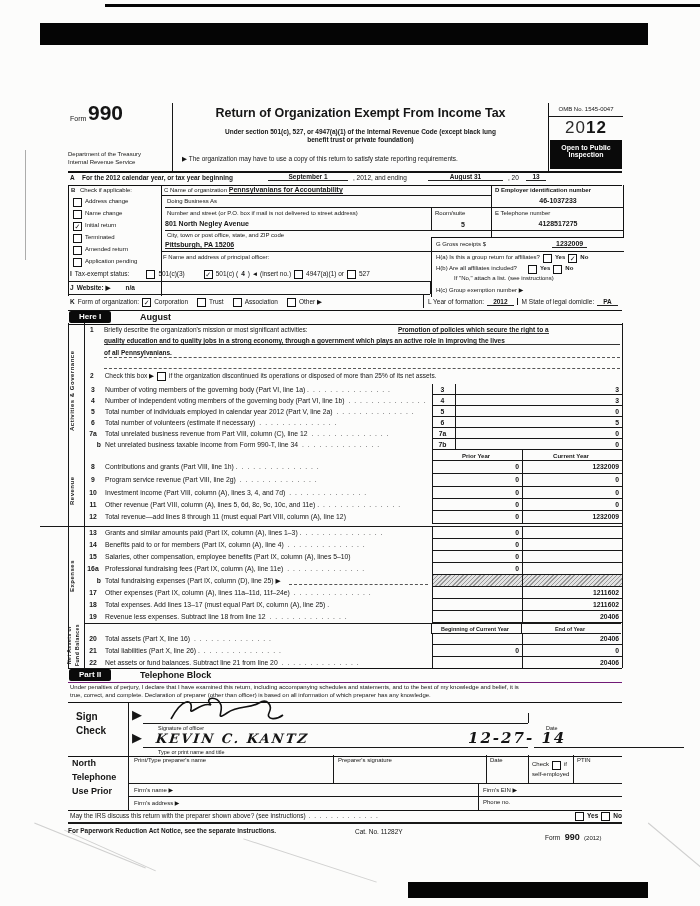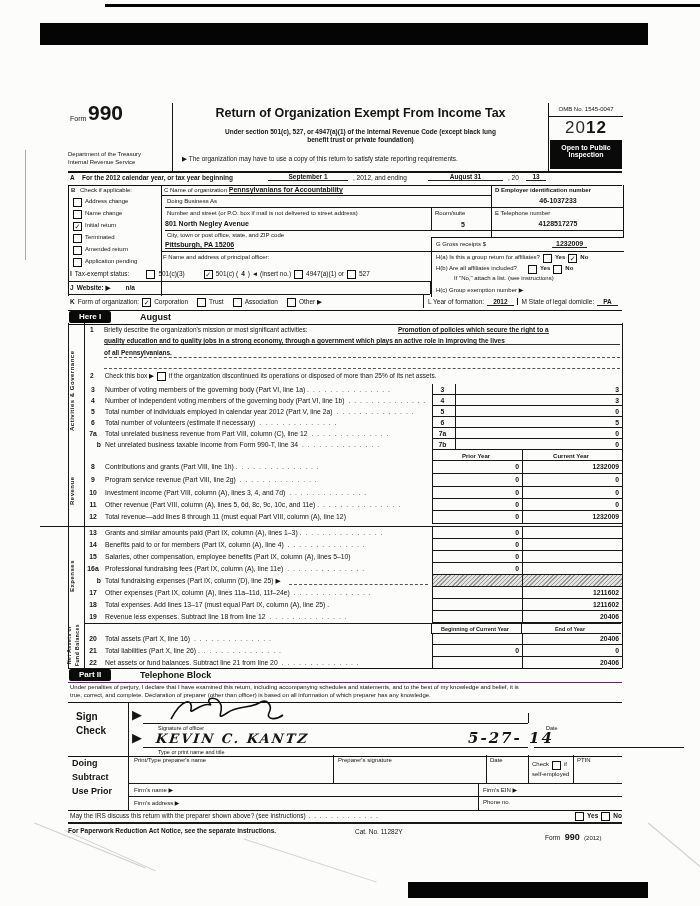--- a/index.html
+++ b/index.html
@@ -475,27 +475,27 @@
       <path d="M8,24 C20,2 30,4 28,14 C26,22 38,6 48,10 C40,2 55,0 58,10 C60,18 52,26 64,18 C76,10 86,14 96,8 C104,3 110,10 106,18 C103,24 112,26 120,20" stroke="#111" stroke-width="1.6" fill="none"></path>
     </svg>
     <div class="hline" style="left:75px;top:20px;width:385px;"></div>
     <div class="abs f5" style="left:90px;top:22px;">Signature of officer</div>
     <div class="vline" style="left:460px;top:10px;height:10px;"></div>
     <div class="abs f5" style="left:478px;top:22px;">Date</div>
 
     <div class="abs hand b" style="left:88px;top:28px;font-size:13px;letter-spacing:2px;transform:skewX(-6deg);">KEVIN  C.  KANTZ</div>
     <div class="hline" style="left:75px;top:44px;width:385px;"></div>
     <div class="abs f5" style="left:90px;top:46px;">Type or print name and title</div>
-    <div class="abs hand b" style="left:400px;top:26px;font-size:15px;letter-spacing:2px;">5-27- 14</div>
+    <div class="abs hand b" style="left:400px;top:26px;font-size:15px;letter-spacing:2px;">12-27- 14</div>
     <div class="hline" style="left:466px;top:44px;width:150px;"></div>
   </div>
 
   <div class="abs" style="left:68px;top:755px;width:554px;height:55px;border-bottom:1px solid #111;">
-    <div class="abs b f9" style="left:4px;top:3px;">Doing</div>
-    <div class="abs b f9" style="left:4px;top:17px;">Subtract</div>
+    <div class="abs b f9" style="left:4px;top:3px;">North</div>
+    <div class="abs b f9" style="left:4px;top:17px;">Telephone</div>
     <div class="abs b f9" style="left:4px;top:31px;">Use Prior</div>
     <div class="vline" style="left:60px;top:0;height:55px;"></div>
 
     <div class="abs f6" style="left:66px;top:2px;">Print/Type preparer's name</div>
     <div class="vline" style="left:265px;top:0;height:28px;"></div>
     <div class="abs f6" style="left:270px;top:2px;">Preparer's signature</div>
     <div class="vline" style="left:418px;top:0;height:28px;"></div>
     <div class="abs f6" style="left:422px;top:2px;">Date</div>
     <div class="vline" style="left:460px;top:0;height:28px;"></div>
     <div class="abs f6 row" style="left:464px;top:6px;">

